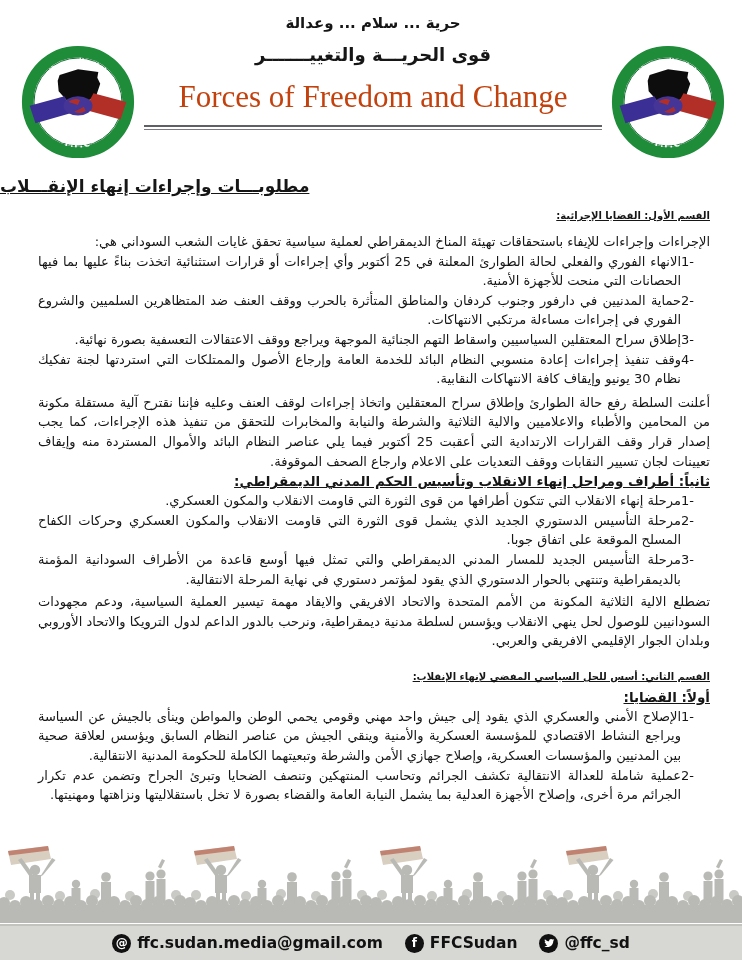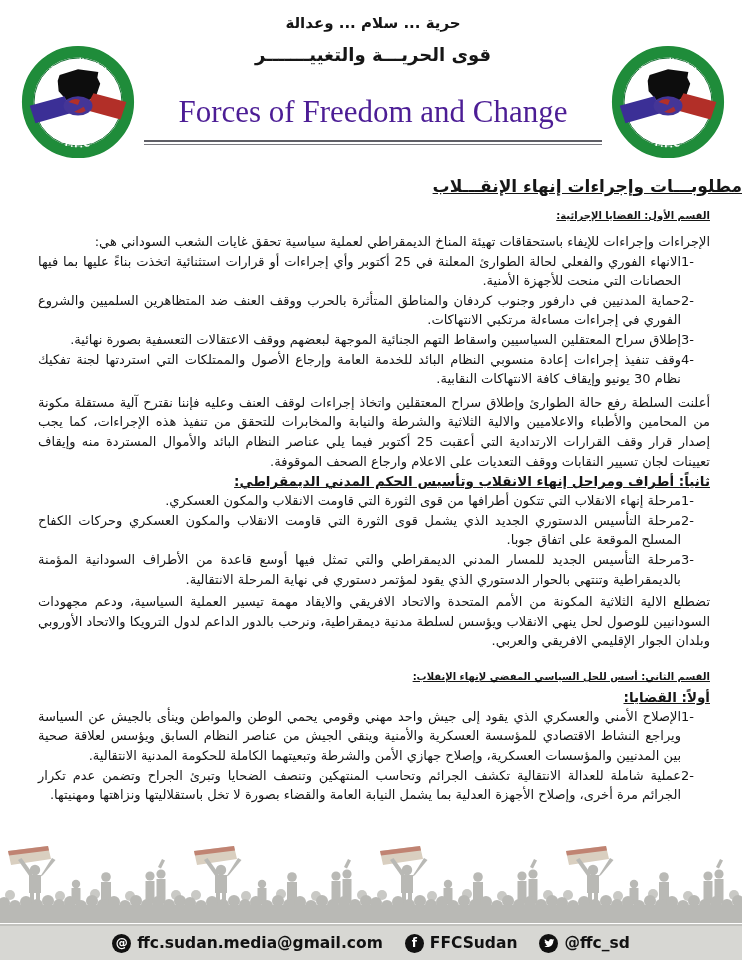--- a/index.html
+++ b/index.html
@@ -7,24 +7,24 @@
     width:742px;height:960px;position:relative;overflow:hidden;
     background:#ffffff;color:#161616;
     font-family:"DejaVu Sans",sans-serif;
   }
   
   .header{display:flex;align-items:flex-start;justify-content:space-between;padding:8px 16px 0 20px;}
   .logo{width:116px;height:120px;flex:none;margin-top:34px;}
   .header-center{flex:1;text-align:center;padding-top:2px;}
   .motto{font-size:15px;font-weight:bold;direction:rtl;margin-top:4px;}
   .org-ar{font-size:18px;font-weight:bold;direction:rtl;margin-top:12px;letter-spacing:0;}
-  .org-en{font-family:"Liberation Serif","DejaVu Serif",serif;font-size:31px;margin-top:29px;color:#4c1d95;}
+  .org-en{font-family:"Liberation Serif","DejaVu Serif",serif;font-size:31px;margin-top:14px;color:#c2410c;}
   .separator{width:458px;margin:10px auto 0;height:2px;border-top:2px solid #5f5f66;border-bottom:1px solid #7a7a80;}
   
-  .doc-title{direction:rtl;text-align:right;font-size:17px;font-weight:bold;
+  .doc-title{direction:rtl;text-align:left;font-size:17px;font-weight:bold;
     text-decoration:underline;margin-top:14px;}
   
   .content{position:relative;z-index:2;direction:rtl;text-align:justify;
     padding:10px 32px 0 38px;font-size:13px;line-height:19.6px;}
   .sec-heading{font-weight:bold;font-size:10px;text-decoration:underline;line-height:20px;}
   .sub-heading{font-weight:bold;font-size:13.5px;text-decoration:underline;line-height:20px;}
   .para{margin:0;}
   .intro{margin-top:6px;}
   .num-list{margin:0;}
   .num-item{display:flex;}
@@ -114,21 +114,21 @@
     <div class="num-item">
       <span class="num-marker">1-</span>
       <span class="num-text">الانهاء الفوري والفعلي لحالة الطوارئ المعلنة في 25 أكتوبر وأي إجراءات أو قرارات استثنائية اتخذت بناءً عليها بما فيها الحصانات التي منحت للأجهزة الأمنية.</span>
     </div>
     <div class="num-item">
       <span class="num-marker">2-</span>
       <span class="num-text">حماية المدنيين في دارفور وجنوب كردفان والمناطق المتأثرة بالحرب ووقف العنف ضد المتظاهرين السلميين والشروع الفوري في إجراءات مساءلة مرتكبي الانتهاكات.</span>
     </div>
     <div class="num-item">
       <span class="num-marker">3-</span>
-      <span class="num-text">إطلاق سراح المعتقلين السياسيين واسقاط التهم الجنائية الموجهة لبعضهم ووقف الاعتقالات التعسفية بصورة نهائية.</span>
+      <span class="num-text">إطلاق سراح المعتقلين السياسيين واسقاط التهم الجنائية الموجهة ويراجع ووقف الاعتقالات التعسفية بصورة نهائية.</span>
     </div>
     <div class="num-item">
       <span class="num-marker">4-</span>
       <span class="num-text">وقف تنفيذ إجراءات إعادة منسوبي النظام البائد للخدمة العامة وإرجاع الأصول والممتلكات التي استردتها لجنة تفكيك نظام 30 يونيو وإيقاف كافة الانتهاكات النقابية.</span>
     </div>
   </div>
 
   <p class="para" style="margin-top:4px;">أعلنت السلطة رفع حالة الطوارئ وإطلاق سراح المعتقلين واتخاذ إجراءات لوقف العنف وعليه فإننا نقترح آلية مستقلة مكونة من المحامين والأطباء والاعلاميين والالية الثلاثية والشرطة والنيابة والمخابرات للتحقق من تنفيذ هذه الإجراءات، كما يجب إصدار قرار وقف القرارات الارتدادية التي أعقبت 25 أكتوبر فيما يلي عناصر النظام البائد والأموال المستردة منه وإيقاف تعيينات لجان تسيير النقابات ووقف التعديات على الاعلام وارجاع الصحف الموقوفة.</p>
 
   <div class="sub-heading">ثانياً: أطراف ومراحل إنهاء الانقلاب وتأسيس الحكم المدني الديمقراطي:</div>

